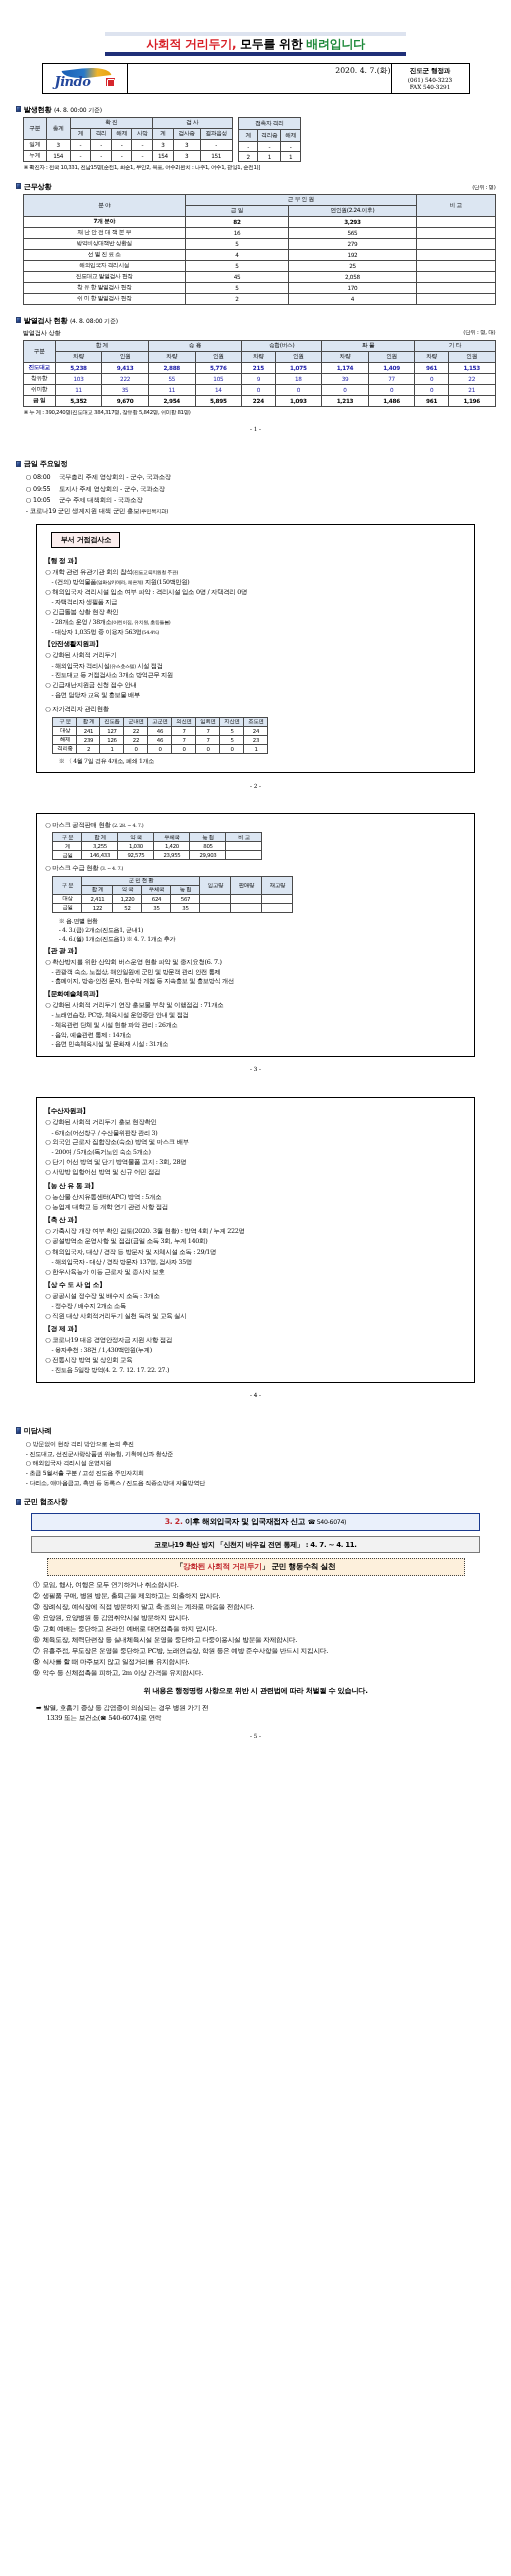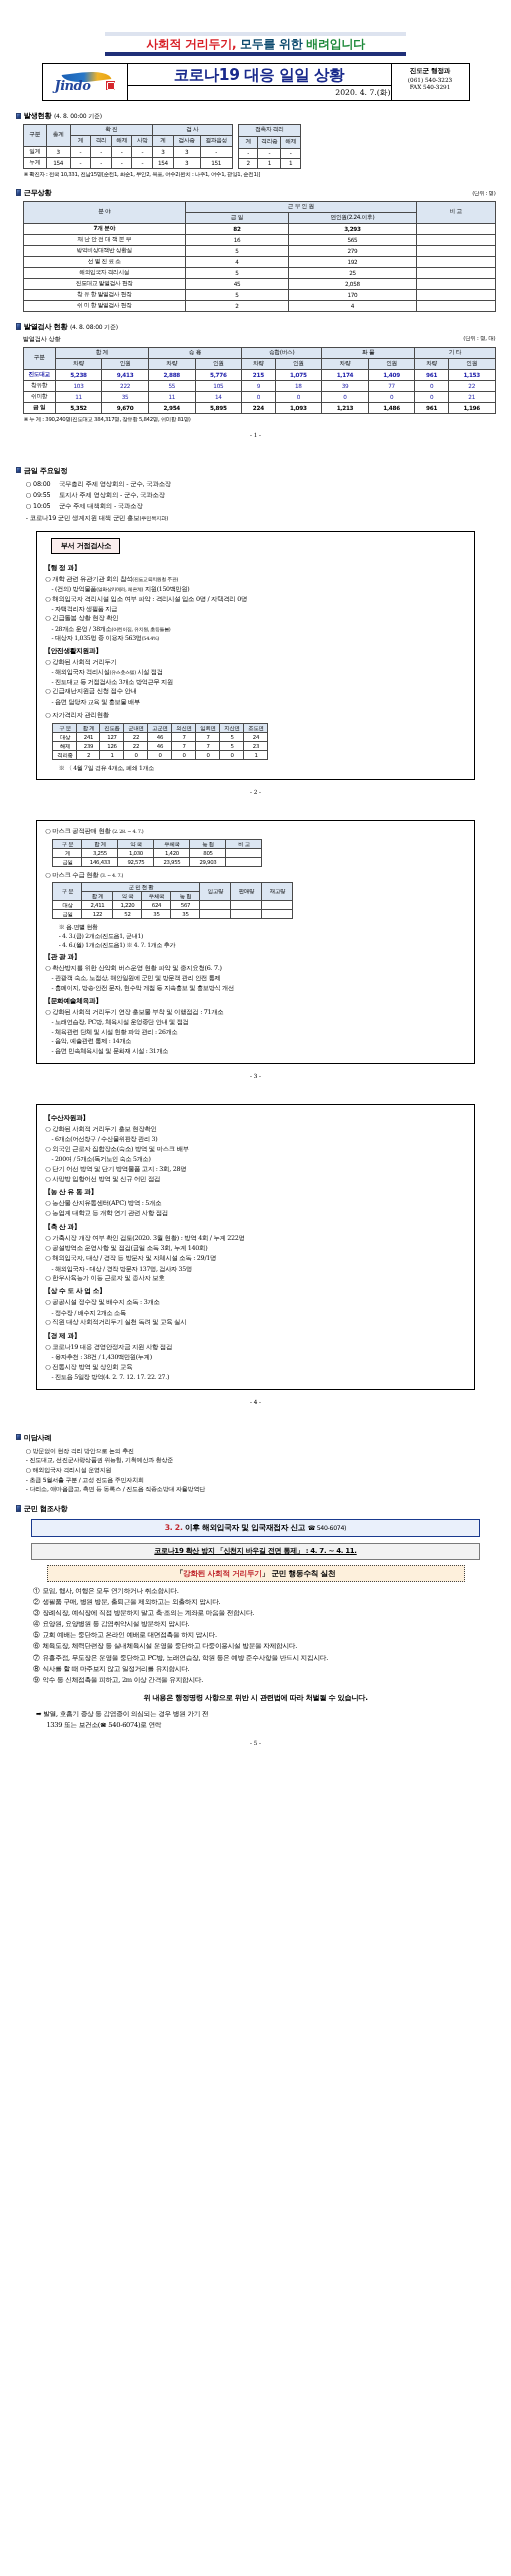--- a/index.html
+++ b/index.html
@@ -21,21 +21,21 @@
   .banner-top-bar { height:4.1px; background:#dde3ef; }
   .banner-text {
     text-align:center;
     font-size:12px;
     font-weight:bold;
     letter-spacing:-0.3px;
     padding:2.1px 0 1px 0;
     line-height:1.1;
   }
   .banner-text .r { color:#d81f26; }
-  .banner-text .k { color:#0c4a6e; }
+  .banner-text .k { color:#000000; }
   .banner-text .g { color:#1f8a3b; }
   .banner-bottom-bar { height:3.6px; background:#1f2f78; }
 
   
   .titlebox {
     margin:7.2px auto 0 auto;
     width:428px;
     border:1px solid #000;
     display:flex;
   }
@@ -145,21 +145,21 @@
 
   
   .hl-bar {
     margin:5.2px 15.5px 0 15.5px; border:0.8px solid #1a3a8f; background:#eaf0fb;
     text-align:center; font-size:7.7px; font-weight:bold; padding:3.1px 0; letter-spacing:-0.3px;
   }
   .hl-bar .num { color:#c0272d; }
   .hl-bar .tel { font-size:6.2px; font-weight:normal; }
   .hl-bar2 {
     margin:5.2px 15.5px 0 15.5px; border:0.5px solid #7a7a7a; background:#f2f2f2;
-    text-align:center; font-size:7px; font-weight:bold; padding:2.6px 0; letter-spacing:-0.3px;text-decoration:underline;
+    text-align:center; font-size:7px; font-weight:bold; padding:2.6px 0; letter-spacing:-0.3px;
   }
   .hl-bar3 {
     margin:5.2px 31px 2.1px 31px; border:1px dotted #444; background:#fdf0dc;
     text-align:center; font-size:7.7px; font-weight:bold; padding:2.6px 0; letter-spacing:-0.3px;
   }
   .hl-bar3 .red { color:#c0272d; }
   .rules { margin:4.1px 12.4px 0 17.5px; }
   .rules .rule {
     font-size:6.7px; letter-spacing:-0.3px; line-height:1.65; display:flex; gap:3.1px;
     font-family:"DejaVu Serif","Liberation Serif",serif;
@@ -192,21 +192,20 @@
 
   <div class="titlebox">
     <div class="logo-cell">
       <div class="logo">
         <div class="swoosh"></div>
         <div class="word">Jindo</div>
         <div class="sq"></div>
       </div>
     </div>
     <div class="title-cell">
-      <div class="title-main">코로나19 대응 일일 상황</div>
       <div class="title-date">2020. 4. 7.(화)</div>
     </div>
     <div class="contact-cell">
       <div class="contact-dept">진도군 행정과</div>
       <div class="contact-line">(061)  540-3223</div>
       <div class="contact-line">FAX  540-3291</div>
     </div>
   </div>
 
   <div class="sec">

